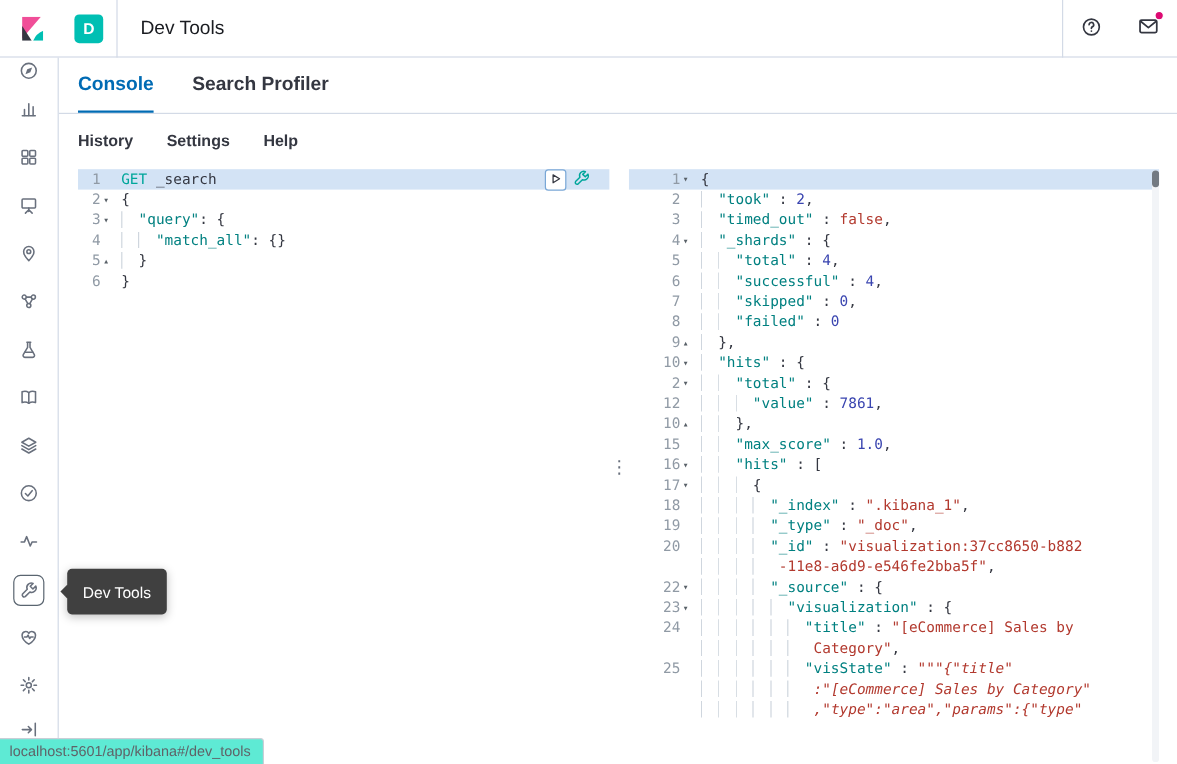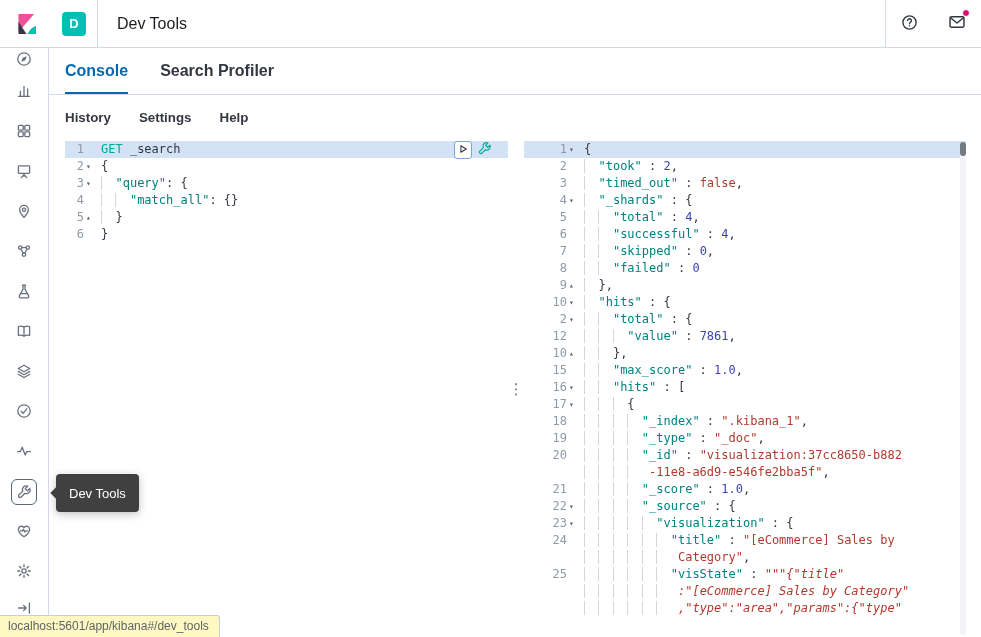--- a/index.html
+++ b/index.html
@@ -67,21 +67,21 @@
 
   .vscroll { position:absolute; top:2px; right:0; bottom:2px; width:6px; background:#f2f4f7; border-radius:3px; }
   .vthumb { width:6px; height:14px; background:#737a82; border-radius:3px; cursor:pointer; }
 
   
   .tooltip { position:absolute; left:56px; top:474px; height:38px; display:flex; align-items:center;
     padding:0 13px; background:#404040; color:#fff; font-size:13px; border-radius:4px;
     box-shadow:0 2px 8px rgba(0,0,0,.25); z-index:30; }
   .tooltip::before { content:""; position:absolute; left:-4px; top:15px; width:8px; height:8px;
     background:#404040; transform:rotate(45deg); }
-  .statusbar { position:absolute; left:0; bottom:0; background:#fef9c3; border:1px solid #c9ced6;
+  .statusbar { position:absolute; left:0; bottom:0; background:#5eead4; border:1px solid #c9ced6;
     border-left:0; border-bottom:0; border-top-right-radius:3px; padding:3px 10px 4px 8px;
     font-size:12px; color:#5f6368; z-index:40; }
 </style>
 </head>
 <body>
 
 <header class="header">
   <span class="logo">
     <svg width="20" height="20" viewBox="0 0 32 32">
       <path fill="#f04e98" d="M4 0v28.8L28.9 0z"></path>
@@ -275,21 +275,20 @@
             <div class="crow"><span class="gut"><span class="ln">2</span><span class="fold">▾</span></span><span class="txt"><span class="guide">  </span><span class="guide">  </span><span class="tk-k">"total"</span><span class="tk-p"> : {</span></span></div>
             <div class="crow"><span class="gut"><span class="ln">12</span><span class="fold"></span></span><span class="txt"><span class="guide">  </span><span class="guide">  </span><span class="guide">  </span><span class="tk-k">"value"</span><span class="tk-p"> : </span><span class="tk-n">7861</span><span class="tk-p">,</span></span></div>
             <div class="crow"><span class="gut"><span class="ln">10</span><span class="fold">▴</span></span><span class="txt"><span class="guide">  </span><span class="guide">  </span><span class="tk-p">},</span></span></div>
             <div class="crow"><span class="gut"><span class="ln">15</span><span class="fold"></span></span><span class="txt"><span class="guide">  </span><span class="guide">  </span><span class="tk-k">"max_score"</span><span class="tk-p"> : </span><span class="tk-n">1.0</span><span class="tk-p">,</span></span></div>
             <div class="crow"><span class="gut"><span class="ln">16</span><span class="fold">▾</span></span><span class="txt"><span class="guide">  </span><span class="guide">  </span><span class="tk-k">"hits"</span><span class="tk-p"> : [</span></span></div>
             <div class="crow"><span class="gut"><span class="ln">17</span><span class="fold">▾</span></span><span class="txt"><span class="guide">  </span><span class="guide">  </span><span class="guide">  </span><span class="tk-p">{</span></span></div>
             <div class="crow"><span class="gut"><span class="ln">18</span><span class="fold"></span></span><span class="txt"><span class="guide">  </span><span class="guide">  </span><span class="guide">  </span><span class="guide">  </span><span class="tk-k">"_index"</span><span class="tk-p"> : </span><span class="tk-s">".kibana_1"</span><span class="tk-p">,</span></span></div>
             <div class="crow"><span class="gut"><span class="ln">19</span><span class="fold"></span></span><span class="txt"><span class="guide">  </span><span class="guide">  </span><span class="guide">  </span><span class="guide">  </span><span class="tk-k">"_type"</span><span class="tk-p"> : </span><span class="tk-s">"_doc"</span><span class="tk-p">,</span></span></div>
             <div class="crow"><span class="gut"><span class="ln">20</span><span class="fold"></span></span><span class="txt"><span class="guide">  </span><span class="guide">  </span><span class="guide">  </span><span class="guide">  </span><span class="tk-k">"_id"</span><span class="tk-p"> : </span><span class="tk-s">"visualization:37cc8650-b882</span></span></div>
             <div class="crow"><span class="gut"><span class="ln"></span><span class="fold"></span></span><span class="txt"><span class="guide">  </span><span class="guide">  </span><span class="guide">  </span><span class="guide">  </span><span> </span><span class="tk-s">-11e8-a6d9-e546fe2bba5f"</span><span class="tk-p">,</span></span></div>
-            <div class="crow"><span class="gut"><span class="ln">21</span><span class="fold"></span></span><span class="txt"><span class="guide">  </span><span class="guide">  </span><span class="guide">  </span><span class="guide">  </span><span class="tk-k">"_score"</span><span class="tk-p"> : </span><span class="tk-n">1.0</span><span class="tk-p">,</span></span></div>
             <div class="crow"><span class="gut"><span class="ln">22</span><span class="fold">▾</span></span><span class="txt"><span class="guide">  </span><span class="guide">  </span><span class="guide">  </span><span class="guide">  </span><span class="tk-k">"_source"</span><span class="tk-p"> : {</span></span></div>
             <div class="crow"><span class="gut"><span class="ln">23</span><span class="fold">▾</span></span><span class="txt"><span class="guide">  </span><span class="guide">  </span><span class="guide">  </span><span class="guide">  </span><span class="guide">  </span><span class="tk-k">"visualization"</span><span class="tk-p"> : {</span></span></div>
             <div class="crow"><span class="gut"><span class="ln">24</span><span class="fold"></span></span><span class="txt"><span class="guide">  </span><span class="guide">  </span><span class="guide">  </span><span class="guide">  </span><span class="guide">  </span><span class="guide">  </span><span class="tk-k">"title"</span><span class="tk-p"> : </span><span class="tk-s">"[eCommerce] Sales by</span></span></div>
             <div class="crow"><span class="gut"><span class="ln"></span><span class="fold"></span></span><span class="txt"><span class="guide">  </span><span class="guide">  </span><span class="guide">  </span><span class="guide">  </span><span class="guide">  </span><span class="guide">  </span><span> </span><span class="tk-s">Category"</span><span class="tk-p">,</span></span></div>
             <div class="crow"><span class="gut"><span class="ln">25</span><span class="fold"></span></span><span class="txt"><span class="guide">  </span><span class="guide">  </span><span class="guide">  </span><span class="guide">  </span><span class="guide">  </span><span class="guide">  </span><span class="tk-k">"visState"</span><span class="tk-p"> : </span><span class="tk-si">"""{"title"</span></span></div>
             <div class="crow"><span class="gut"><span class="ln"></span><span class="fold"></span></span><span class="txt"><span class="guide">  </span><span class="guide">  </span><span class="guide">  </span><span class="guide">  </span><span class="guide">  </span><span class="guide">  </span><span> </span><span class="tk-si">:"[eCommerce] Sales by Category"</span></span></div>
             <div class="crow"><span class="gut"><span class="ln"></span><span class="fold"></span></span><span class="txt"><span class="guide">  </span><span class="guide">  </span><span class="guide">  </span><span class="guide">  </span><span class="guide">  </span><span class="guide">  </span><span> </span><span class="tk-si">,"type":"area","params":{"type"</span></span></div>
           </div>
         <div class="vscroll">
           <div class="vthumb"></div>

